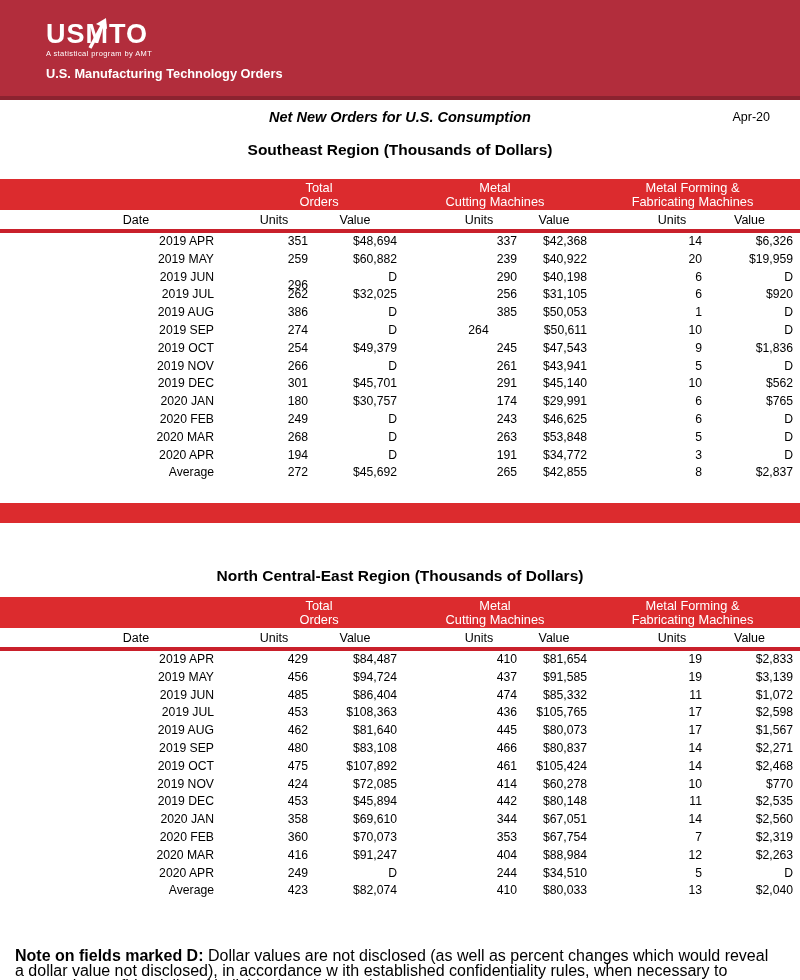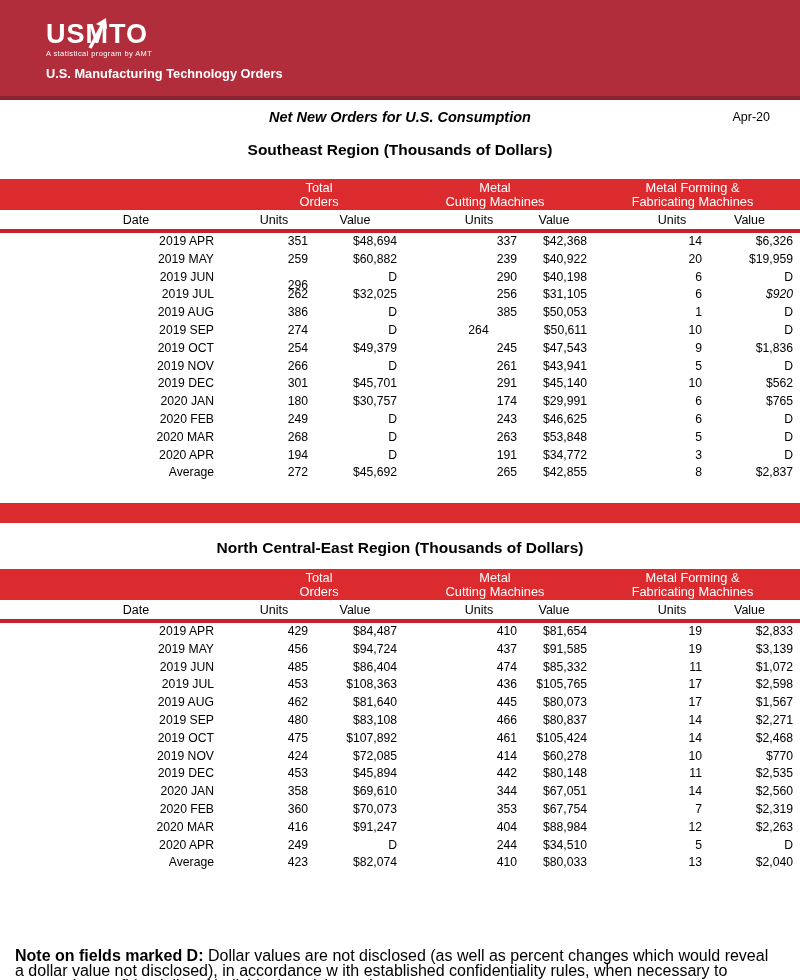--- a/index.html
+++ b/index.html
@@ -26,21 +26,21 @@
   
   .title-row{position:absolute;top:109px;left:0;width:800px;height:18px;}
   .report-title{text-align:center;font-size:14.5px;font-weight:bold;font-style:italic;}
   .report-date{position:absolute;right:30px;top:1px;font-size:12.5px;}
 
   
   .region{position:absolute;left:0;width:800px;}
   #region-0{top:141px;}
   #region-1{top:539px;}
   .region-title{height:17px;text-align:center;font-size:15.5px;margin-bottom:21px;}
-  #region-1 .region-title{margin-bottom:13px;}
+  #region-1 .region-title{margin-bottom:13px;margin-top:28px;}
 
   .grid{display:grid;width:795px;grid-template-columns:238px 72px 90px 40px 78px 72px 50px 64px 91px;}
 
   .group-band{width:800px;height:31px;background:var(--table-red,#DC2B2E);}
   .g{display:flex;flex-direction:column;justify-content:center;align-items:center;
      color:#fff;font-size:12.8px;line-height:14.2px;padding-top:1px;}
   .g-total{grid-column:2/4;}
   .g-cut{grid-column:4/7;}
   .g-form{grid-column:7/10;}
 
@@ -145,21 +145,21 @@
           <div class="cell cc8" style="grid-column: 8;">6</div>
           <div class="cell cc9" style="grid-column: 9;">D</div>
         </div>
         <div class="grid trow">
           <div class="cell cc1" style="grid-column: 1;">2019 JUL</div>
           <div class="cell cc2" style="grid-column: 2;">262</div>
           <div class="cell cc3" style="grid-column: 3;">$32,025</div>
           <div class="cell cc5" style="grid-column: 5;">256</div>
           <div class="cell cc6" style="grid-column: 6;">$31,105</div>
           <div class="cell cc8" style="grid-column: 8;">6</div>
-          <div class="cell cc9" style="grid-column: 9; font-style: italic;">$920</div>
+          <div class="cell cc9" style="grid-column: 9;">$920</div>
         </div>
         <div class="grid trow">
           <div class="cell cc1" style="grid-column: 1;">2019 AUG</div>
           <div class="cell cc2" style="grid-column: 2;">386</div>
           <div class="cell cc3" style="grid-column: 3;">D</div>
           <div class="cell cc5" style="grid-column: 5;">385</div>
           <div class="cell cc6" style="grid-column: 6;">$50,053</div>
           <div class="cell cc8" style="grid-column: 8;">1</div>
           <div class="cell cc9" style="grid-column: 9;">D</div>
         </div>

